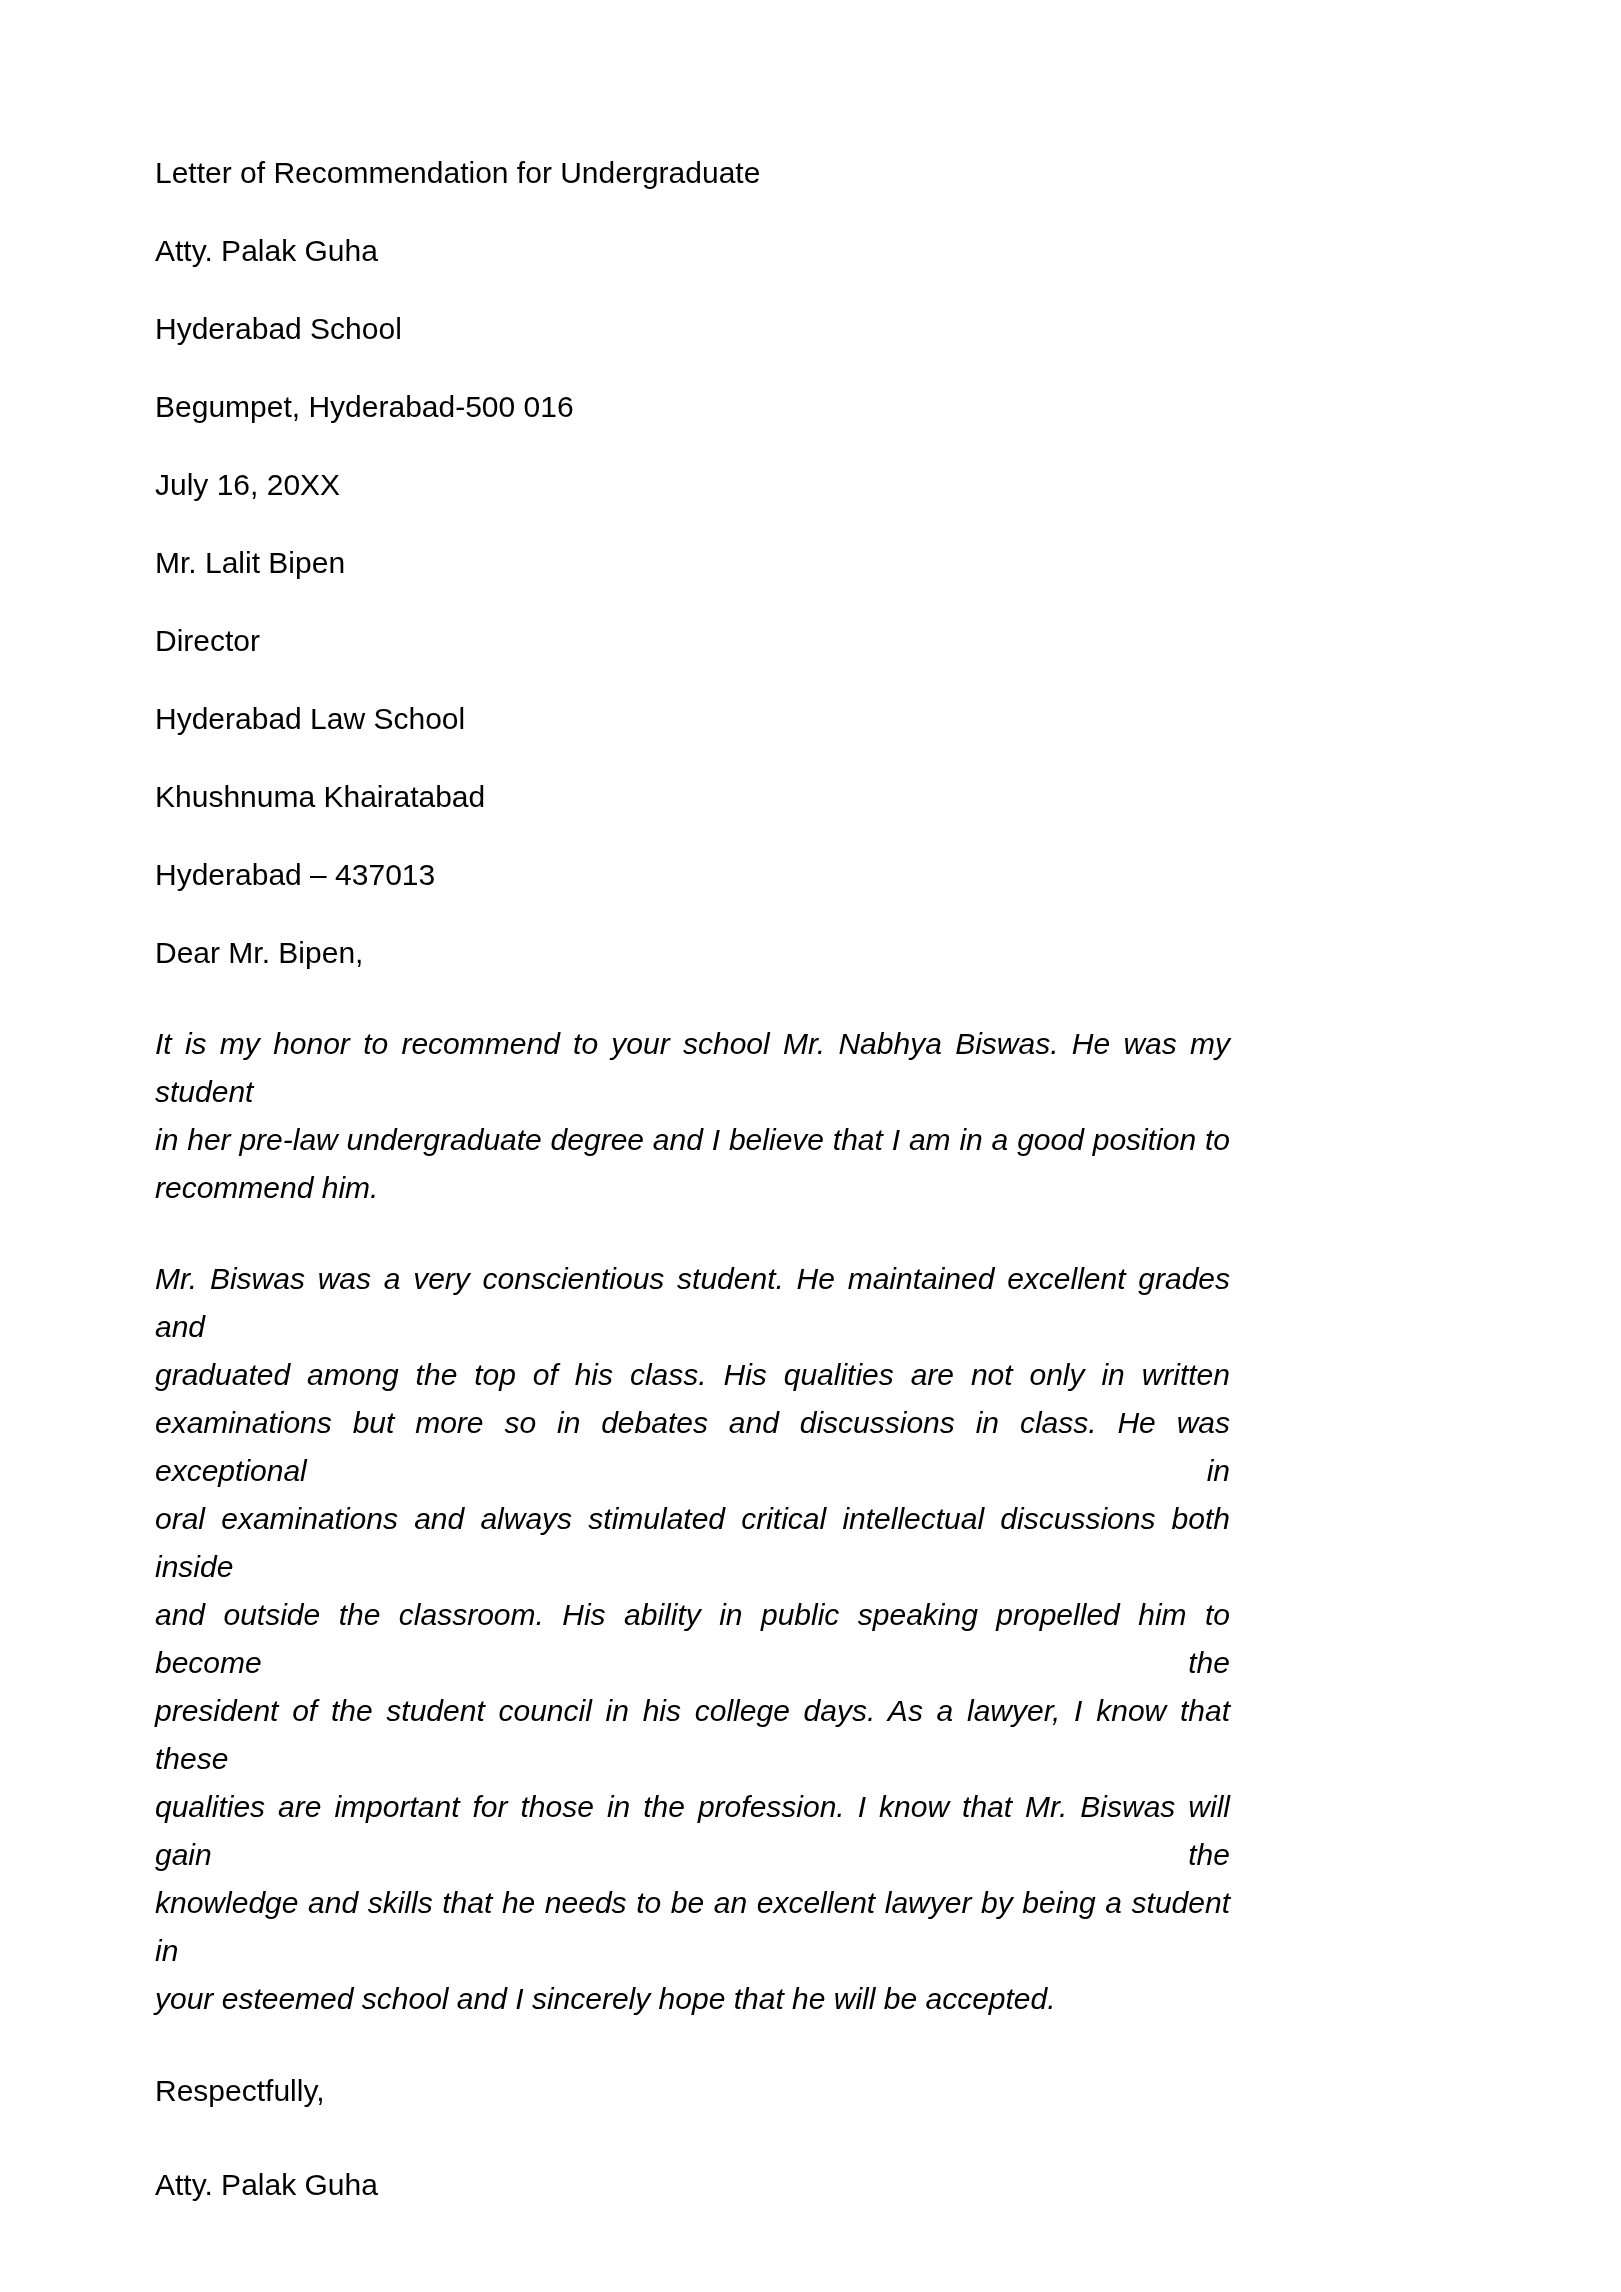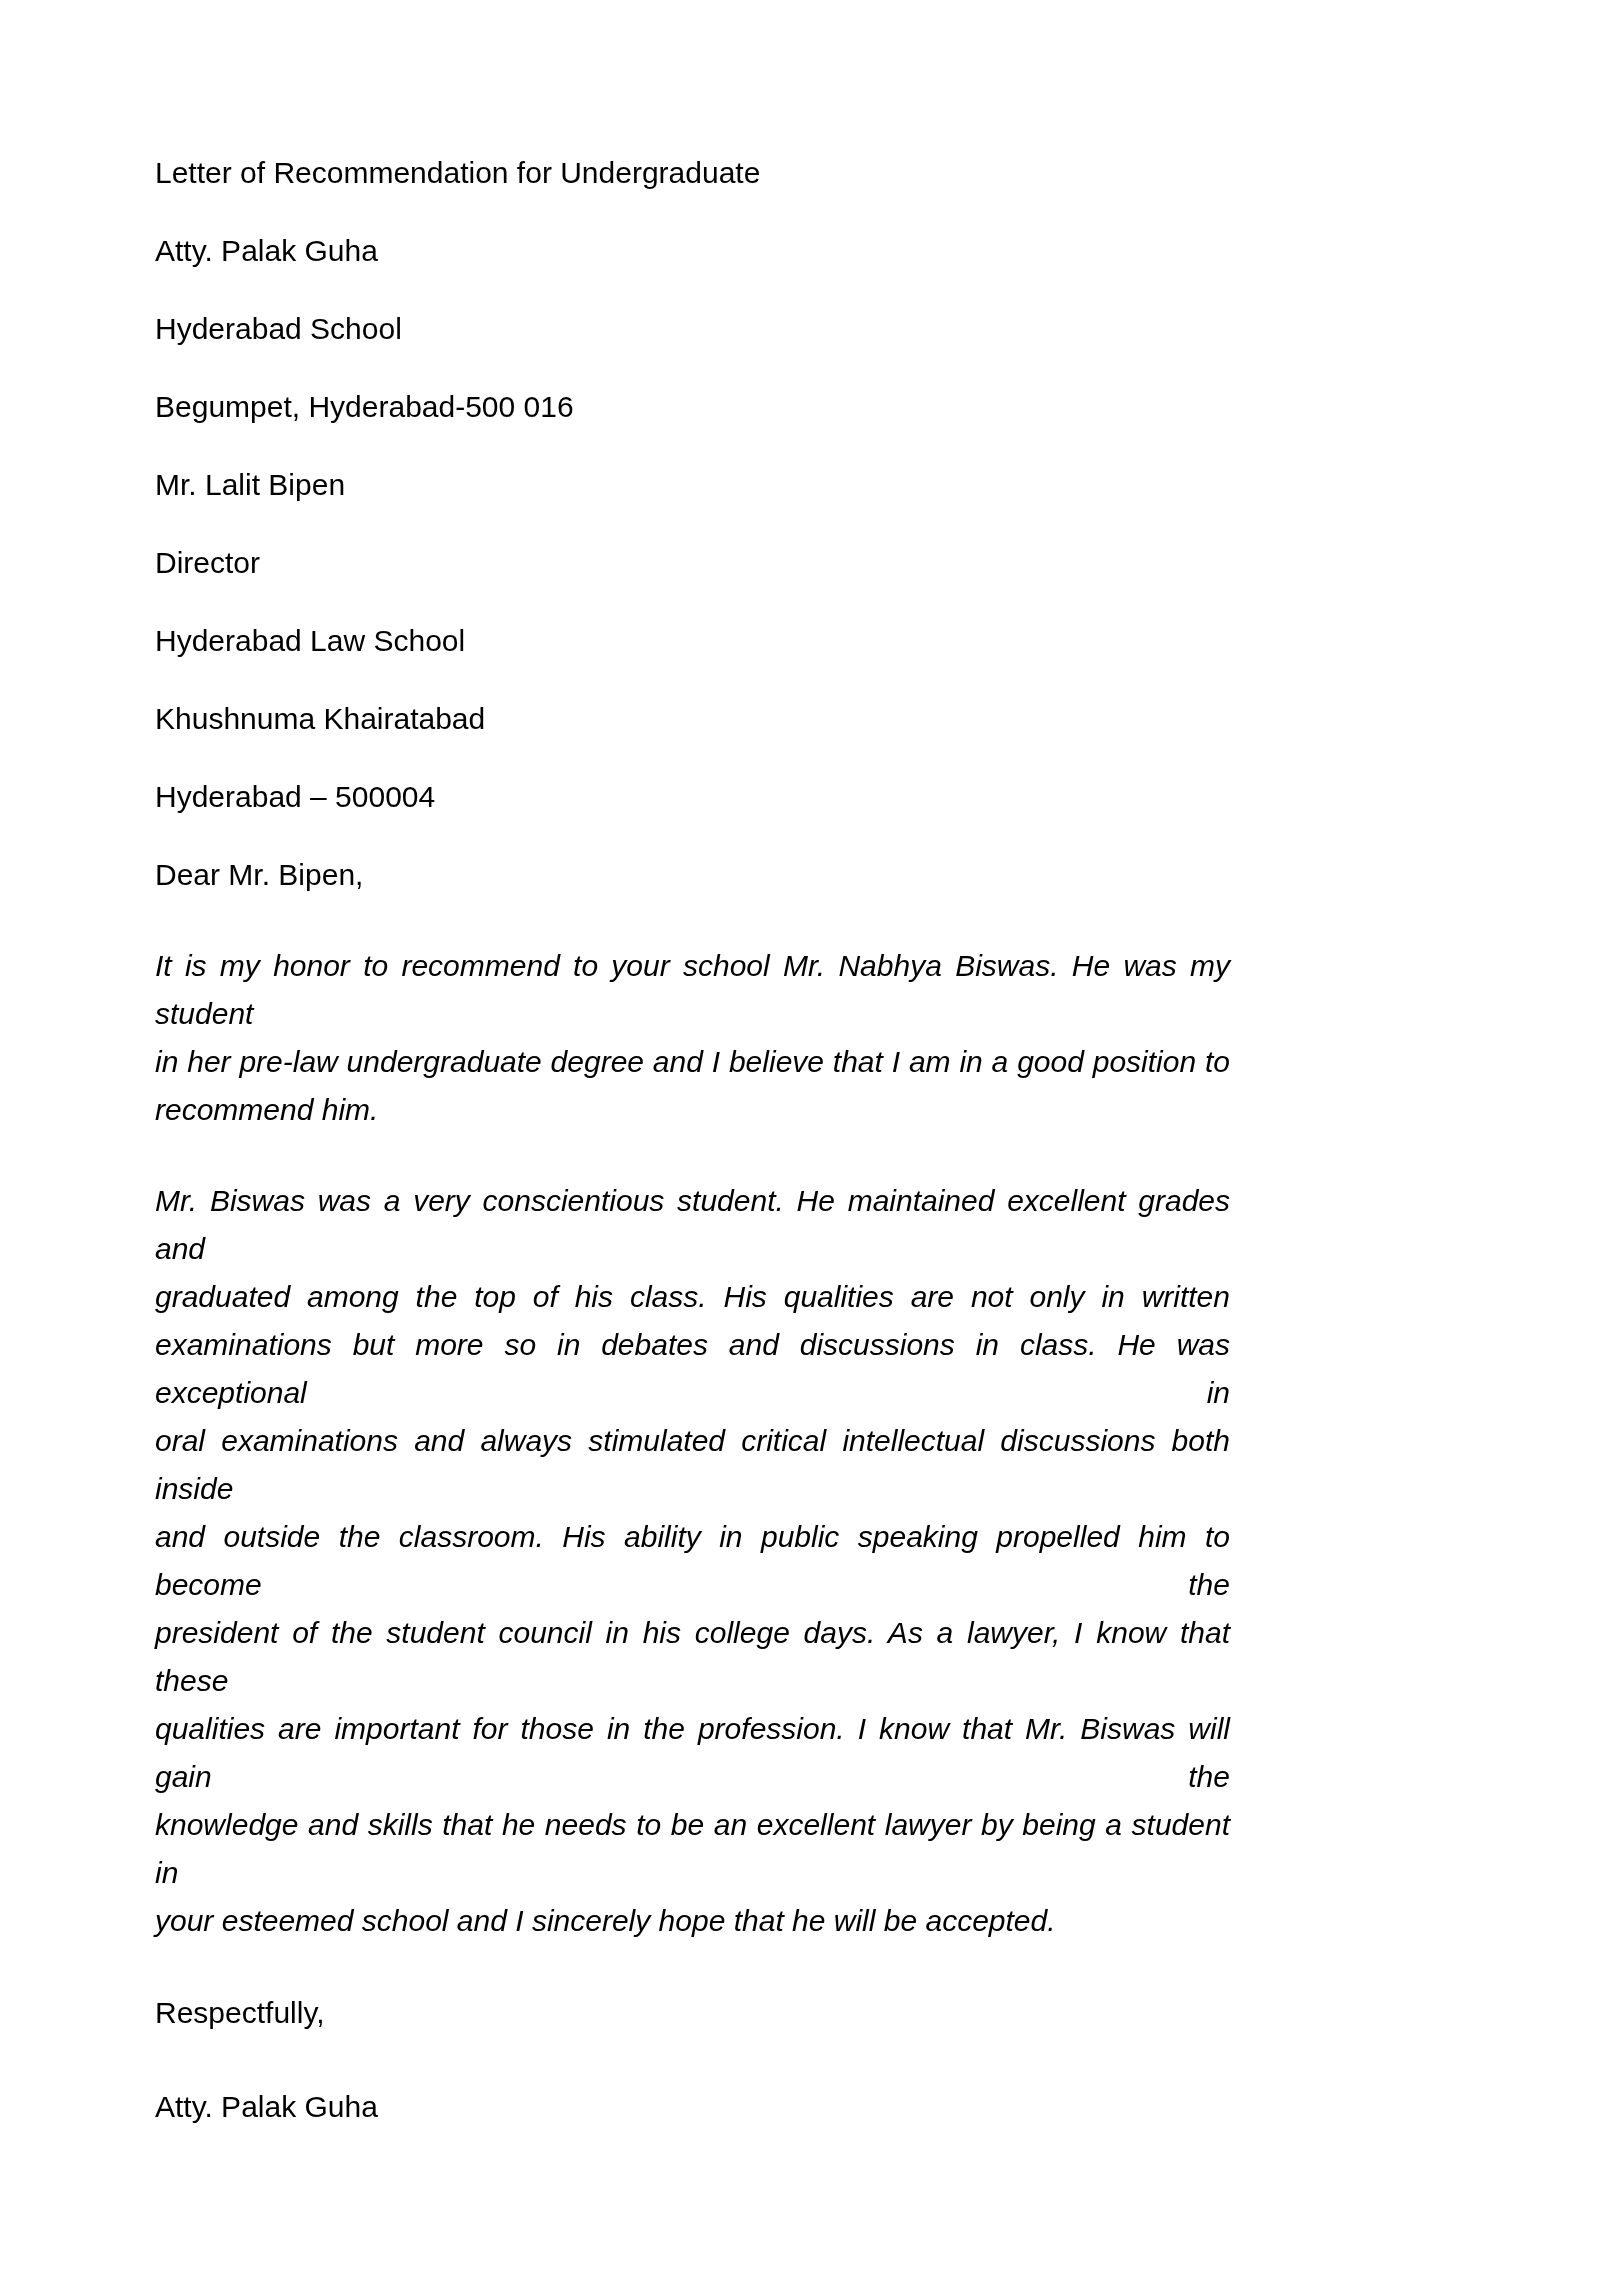--- a/index.html
+++ b/index.html
@@ -48,25 +48,26 @@
   }
 </style>
 </head>
 <body>
 
 <div class="page">
   <div class="hline">Letter of Recommendation for Undergraduate</div>
   <div class="hline">Atty. Palak Guha</div>
   <div class="hline">Hyderabad School</div>
   <div class="hline">Begumpet, Hyderabad-500 016</div>
+  <div class="hline">July 16, 20XX</div>
   <div class="hline">Mr. Lalit Bipen</div>
   <div class="hline">Director</div>
   <div class="hline">Hyderabad Law School</div>
   <div class="hline">Khushnuma Khairatabad</div>
-  <div class="hline">Hyderabad – 500004</div>
+  <div class="hline">Hyderabad – 437013</div>
   <div class="hline salutation">Dear Mr. Bipen,</div>
   <div class="para">
       <div class="line">It is my honor to recommend to your school Mr. Nabhya Biswas. He was my student</div>
       <div class="line">in her pre-law undergraduate degree and I believe that I am in a good position to</div>
       <div class="line last">recommend him.</div>
     </div>
   <div class="para">
       <div class="line">Mr. Biswas was a very conscientious student. He maintained excellent grades and</div>
       <div class="line">graduated among the top of his class. His qualities are not only in written</div>
       <div class="line">examinations but more so in debates and discussions in class. He was exceptional in</div>

